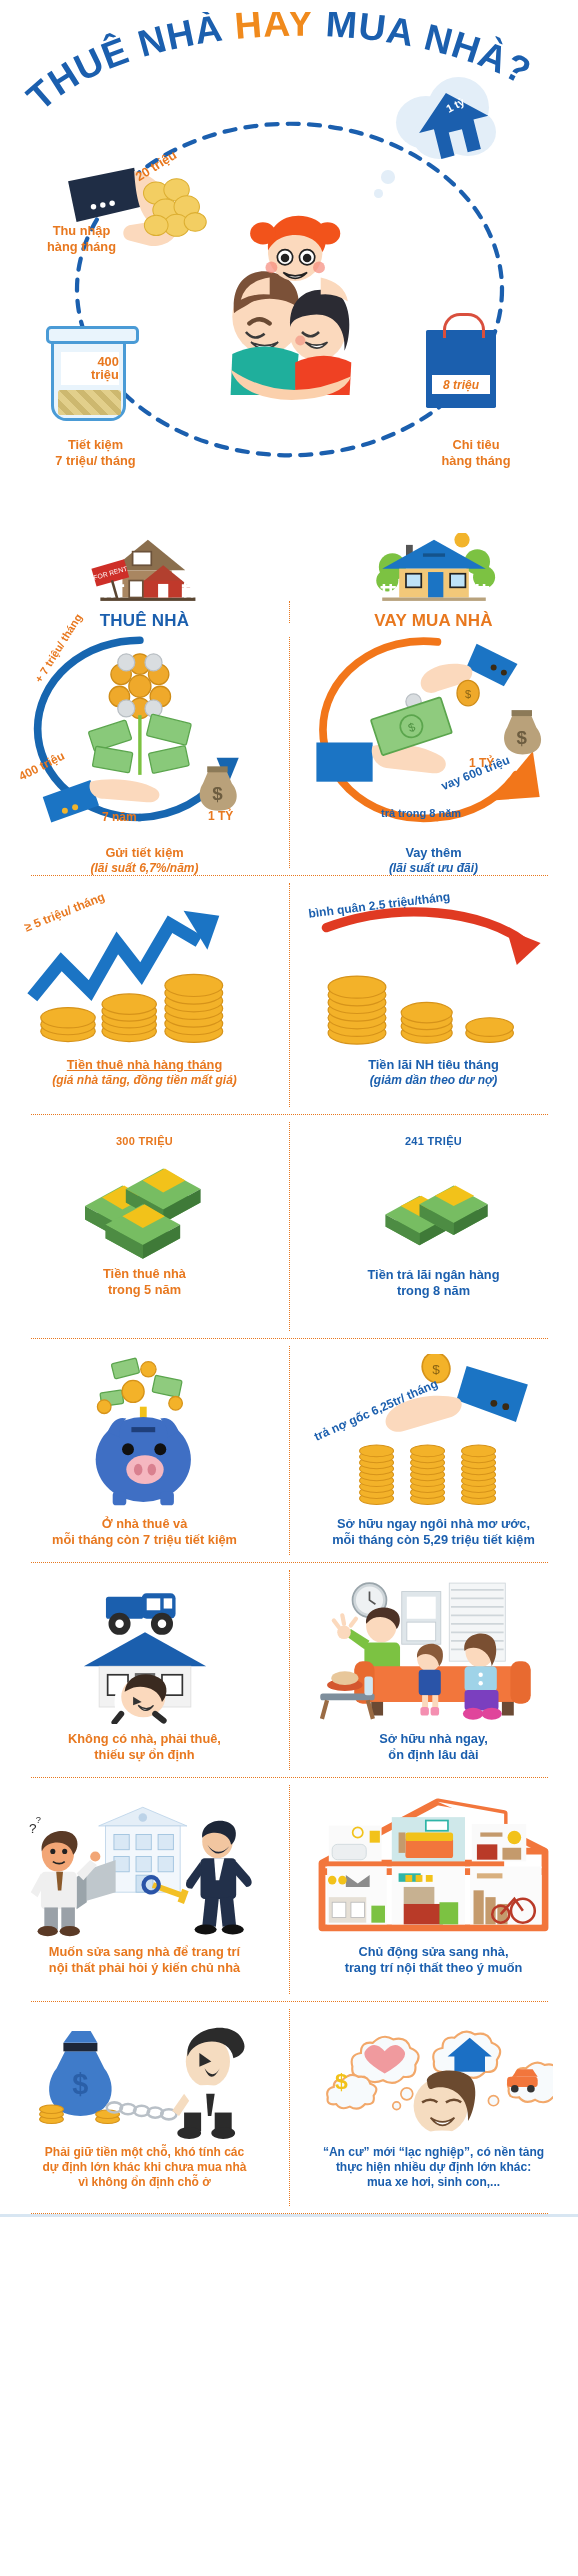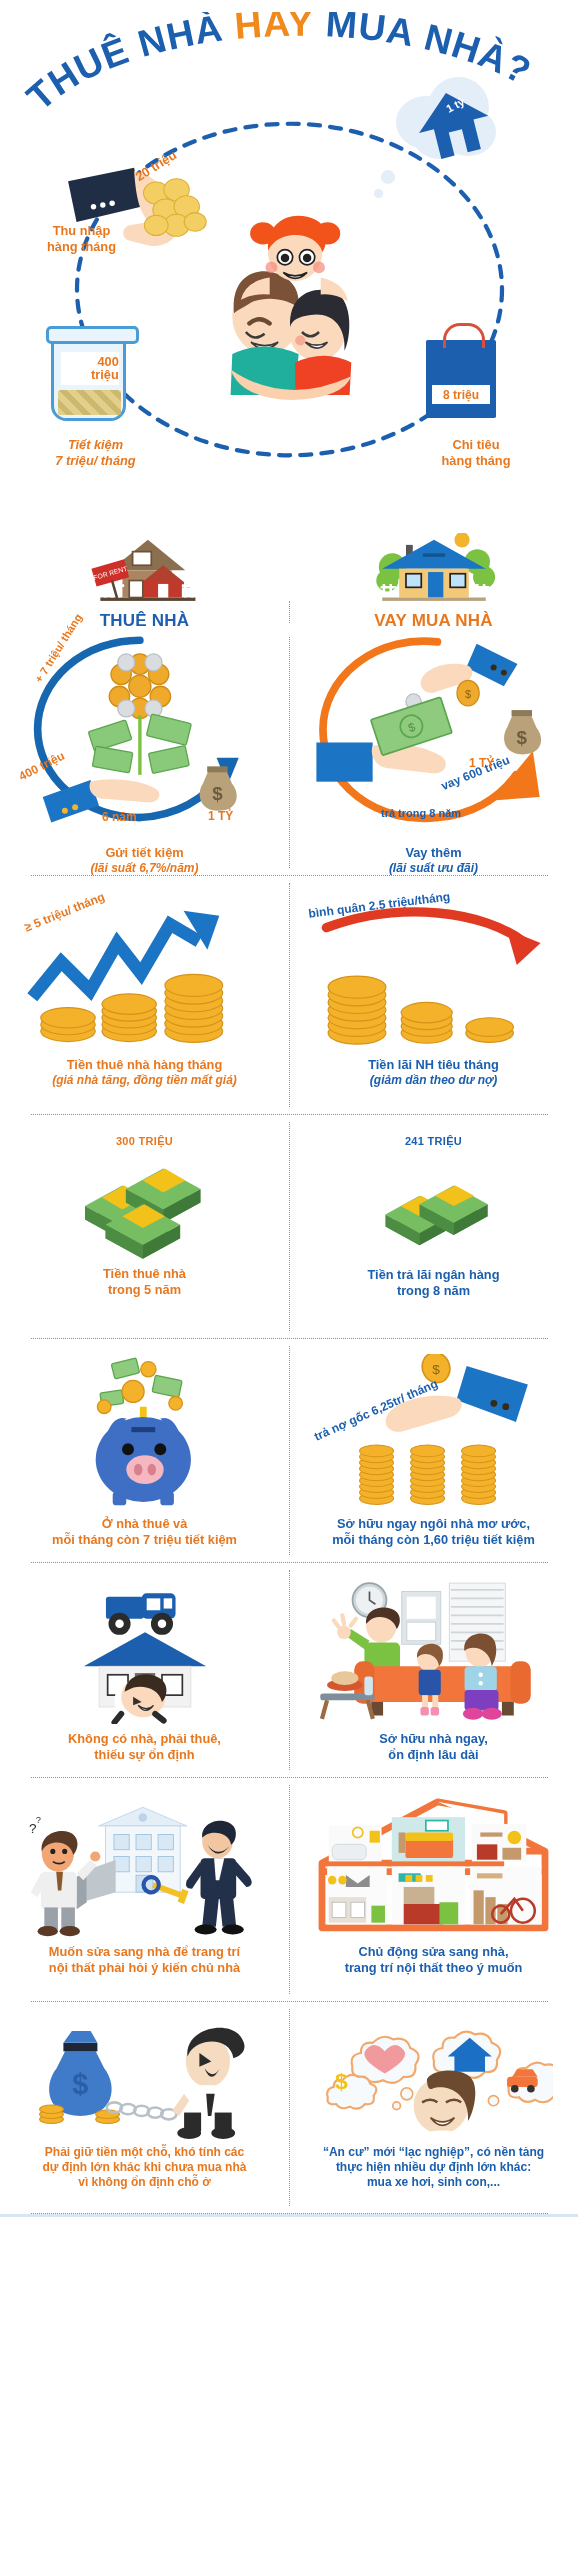--- a/index.html
+++ b/index.html
@@ -147,24 +147,24 @@
     <div class="hero-label lbl-orange" id="lbl-income" style="white-space:pre-line;">Thu nhập
 hàng tháng</div>
 
     <div class="ill" style="left:51px; top:332px;">
       <div class="jar">
         <div class="jar-val" style="white-space:pre-line;">400
 triệu</div>
         <div class="jar-bills"></div>
       </div>
     </div>
-    <div class="hero-label lbl-orange" id="lbl-save" style="white-space:pre-line;font-style:italic;">Tiết kiệm
+    <div class="hero-label lbl-orange" id="lbl-save" style="white-space:pre-line;">Tiết kiệm
 7 triệu/ tháng</div>
 
-    <div class="ill" style="left:426px; top:340px;">
+    <div class="ill" style="left:426px; top:330px;font-style:italic;">
       <div class="bag">
         <div class="bag-val">8 triệu</div>
       </div>
     </div>
     <div class="hero-label lbl-orange" id="lbl-spend" style="white-space:pre-line;">Chi tiêu
 hàng tháng</div>
 
     <svg class="family" viewBox="0 0 180 240">
 
       <ellipse cx="58" cy="142" rx="40" ry="44" fill="#fbd9bd"></ellipse>
@@ -298,21 +298,21 @@
         </g>
 
         <g transform="translate(218,158)">
           <path d="M12,8 L34,8 L40,22 C50,34 48,54 24,54 C2,54 -2,34 6,22Z" fill="#B9A17A"></path>
           <rect x="11" y="2" width="24" height="7" fill="#8c7a58"></rect>
           <text x="23" y="42" font-size="22" font-weight="bold" fill="#6d5d40" text-anchor="middle" font-family="Liberation Sans, sans-serif">$</text>
         </g>
       </svg>
       <div style="position:absolute; left:19px; top:12px; transform:rotate(-58deg); font-weight:bold; font-size:11px; color:#E8781F;">+ 7 triệu/ tháng</div>
       <div style="position:absolute; left:17px; top:129px; transform:rotate(-27deg); font-weight:bold; font-size:12px; color:#E8781F;">400 triệu</div>
-      <div style="position:absolute; left:102px; top:180px; font-weight:bold; font-size:12px; color:#E8781F;">6 năm</div>
+      <div style="position:absolute; left:102px; top:180px; font-weight:bold; font-size:12px; color:#E8781F;">7 năm</div>
       <div style="position:absolute; left:208px; top:179px; font-weight:bold; font-size:12px; color:#E8781F;">1 TỶ</div>
       <div class="cap o cap-lg" style="margin-top:19px;">Gửi tiết kiệm</div>
       <div class="cap o cap-md" style="font-style:italic;">(lãi suất 6,7%/năm)</div>
     </div>
 
     <div class="col">
       <svg width="266" height="196" viewBox="0 0 312 230" style="display:block;margin:0 auto">
         <path d="M160,14 A118,104 0 1 0 160,220" fill="none" stroke="#F2761A" stroke-width="9" stroke-linecap="round"></path>
         <path d="M160,220 A118,104 0 0 0 252,170" fill="none" stroke="#F2761A" stroke-width="9" stroke-linecap="round"></path>
         <polygon points="224,200 272,142 280,196" fill="#F2761A"></polygon>
@@ -378,21 +378,21 @@
               <ellipse cx="208" cy="157" rx="34" ry="13"></ellipse>
             <ellipse cx="208" cy="148" rx="34" ry="13"></ellipse>
               <ellipse cx="208" cy="139" rx="34" ry="13"></ellipse>
             <ellipse cx="208" cy="130" rx="34" ry="13"></ellipse>
               <ellipse cx="208" cy="121" rx="34" ry="13"></ellipse>
               <ellipse cx="208" cy="112" rx="34" ry="13"></ellipse>
           </g>
         </g>
       </svg>
       <div style="position:absolute; left:22px; top:15.3px; transform:rotate(-22deg); font-weight:bold; font-size:12px; color:#E8781F;">≥ 5 triệu/ tháng</div>
-      <div class="cap o cap-lg" style="margin-top:5.1px;">Tiền thuê nhà hàng tháng</div>
+      <div class="cap o cap-lg" style="margin-top:5.1px;text-decoration:underline;">Tiền thuê nhà hàng tháng</div>
       <div class="cap o cap-md" style="font-style:italic;">(giá nhà tăng, đồng tiền mất giá)</div>
     </div>
 
     <div class="col">
       <svg width="255" height="162" viewBox="0 0 300 190" style="display:block;margin:0 auto">
         <path d="M24,44 C110,12 210,24 258,62" fill="none" stroke="#E03A22" stroke-width="11" stroke-linecap="round"></path>
         <polygon points="236,46 276,62 248,88" fill="#E03A22"></polygon>
         <g fill="#F3B229" stroke="#d6931a" stroke-width="1.4">
           <ellipse cx="60" cy="168" rx="34" ry="13"></ellipse>
             <ellipse cx="60" cy="159" rx="34" ry="13"></ellipse>
@@ -550,21 +550,21 @@
                 <ellipse cx="178" cy="135" rx="20" ry="7"></ellipse>
               <ellipse cx="178" cy="128" rx="20" ry="7"></ellipse>
                 <ellipse cx="178" cy="121" rx="20" ry="7"></ellipse>
                 <ellipse cx="178" cy="114" rx="20" ry="7"></ellipse>
             </g>
           </g>
         </svg>
       </div>
       <div style="position:absolute; left:20.4px; top:49px; transform:rotate(-24deg); font-weight:bold; font-size:12px; color:#1B5FAE;">trả nợ gốc 6,25tr/ tháng</div>
       <div class="cap b cap-lg" style="margin-top:8.5px;">Sở hữu ngay ngôi nhà mơ ước,</div>
-      <div class="cap b cap-lg">mỗi tháng còn 1,60 triệu tiết kiệm</div>
+      <div class="cap b cap-lg">mỗi tháng còn 5,29 triệu tiết kiệm</div>
     </div>
   </div>
 
   <div class="divider-h"></div>
 
   <div class="sec" style="height:214px; padding-top:15.3px;">
     <div class="divider-v"></div>
 
     <div class="col">
       <div class="illus-box" style="height:146px;">

